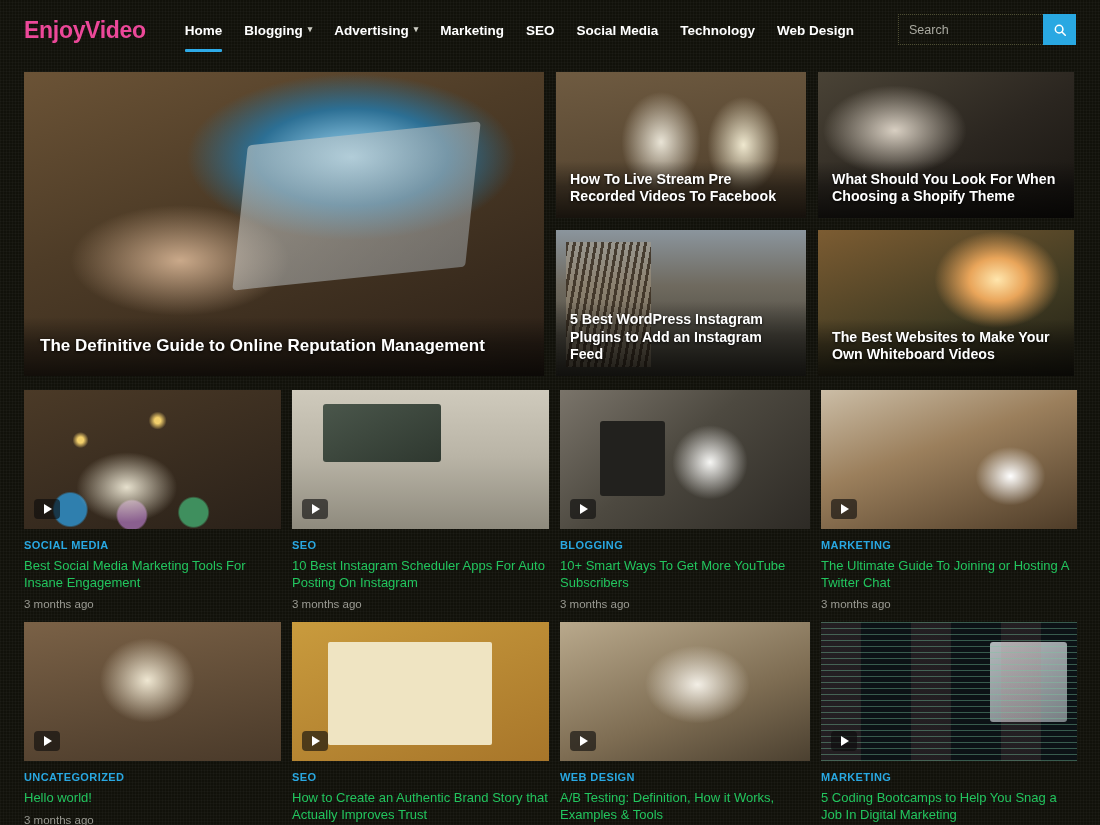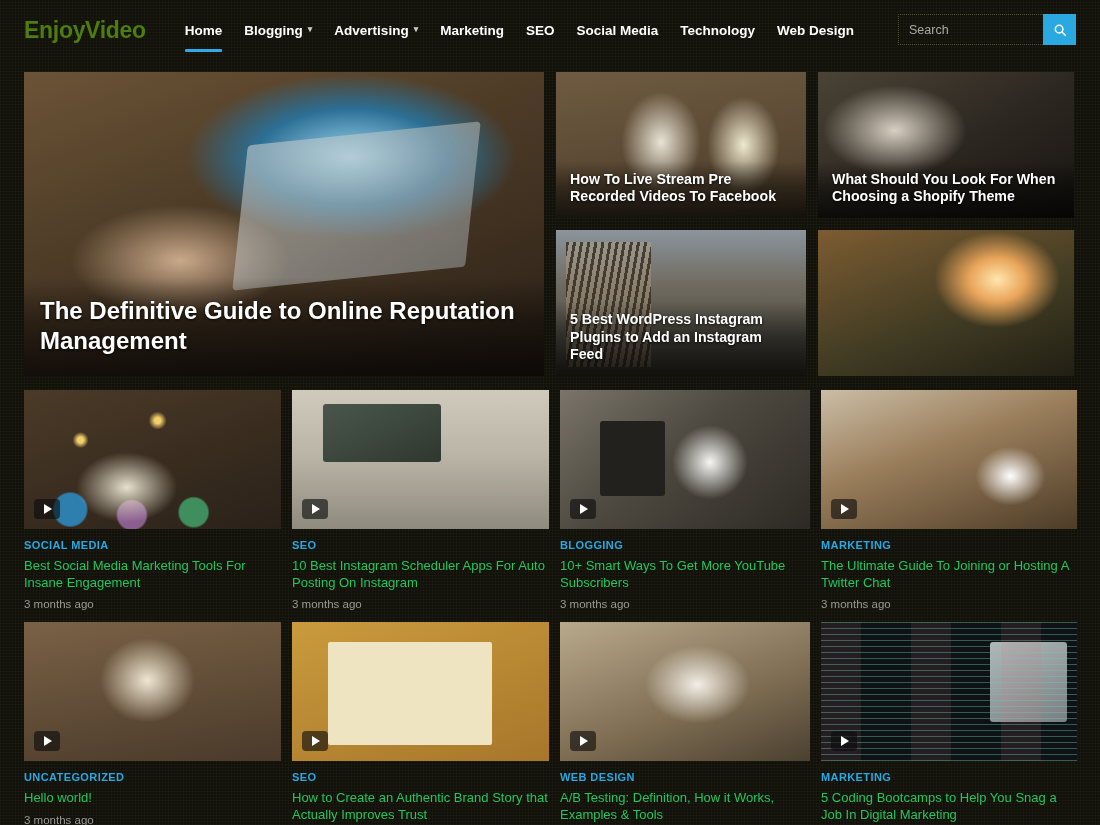--- a/index.html
+++ b/index.html
@@ -15,21 +15,21 @@
       repeating-linear-gradient(90deg, rgba(255,255,255,0.022) 0 1px, rgba(0,0,0,0) 1px 3px),
       linear-gradient(#11110a,#11110a);
   }
 
   
   #header{
     height:60px; width:1100px; display:flex; align-items:center;
     padding:0 24px; position:relative;
   }
   #logo{
-    color:#4d7c0f; font-size:23px; font-weight:bold; letter-spacing:-0.3px;
+    color:#ec4899; font-size:23px; font-weight:bold; letter-spacing:-0.3px;
     margin-right:28px; white-space:nowrap;
   }
   #nav{ display:flex; align-items:center; gap:0px; }
   .nav-item{
     position:relative; color:#ffffff; font-size:13.5px; font-weight:bold;
     padding:20px 11px 20px 11px; white-space:nowrap; cursor:pointer;
     display:flex; align-items:flex-start; gap:5px;
   }
   .nav-item .caret{
     display:inline-block; font-size:9px; color:#cfcfc5; transform:translateY(1px);
@@ -71,21 +71,21 @@
     height:146px; position:relative; overflow:hidden; cursor:pointer; background:#2b2b24;
   }
 
   .overlay-title{
     position:absolute; left:0; right:0; bottom:0;
     padding:14px 16px 14px 16px; color:#fff; font-weight:bold;
     text-shadow:0 1px 3px rgba(0,0,0,0.85);
     background:linear-gradient(to top, rgba(0,0,0,0.72) 0%, rgba(0,0,0,0.42) 55%, rgba(0,0,0,0) 100%);
     line-height:1.25;
   }
-  .hero .overlay-title{ font-size:24px; padding:18px 16px 20px; }
+  .hero .overlay-title{ font-size:17px; padding:18px 16px 20px; }
   .tile .overlay-title{ font-size:14.2px; padding:10px 14px 12px; }
 
   
   #grid{
     display:grid; grid-template-columns:257px 257px 250px 256px;
     gap:12px 11px; padding:0 24px; margin-top:14px;
   }
   .card{ cursor:pointer; }
   .thumb{
     width:100%; height:139px; position:relative; overflow:hidden; background:#2e2e26;
@@ -276,20 +276,21 @@
     </div>
   </div>
 
   <div class="side-col wide">
     <div class="tile">
       <div class="ph p-shopify"></div>
       <div class="overlay-title">What Should You Look For When Choosing a Shopify Theme</div>
     </div>
     <div class="tile">
       <div class="ph p-sunset"></div>
+      <div class="overlay-title">The Best Websites to Make Your Own Whiteboard Videos</div>
     </div>
   </div>
 </div>
 
 <div id="grid">
 
   <div class="card">
     <div class="thumb">
       <div class="ph p-xmas"></div>
       <div class="play-badge">

